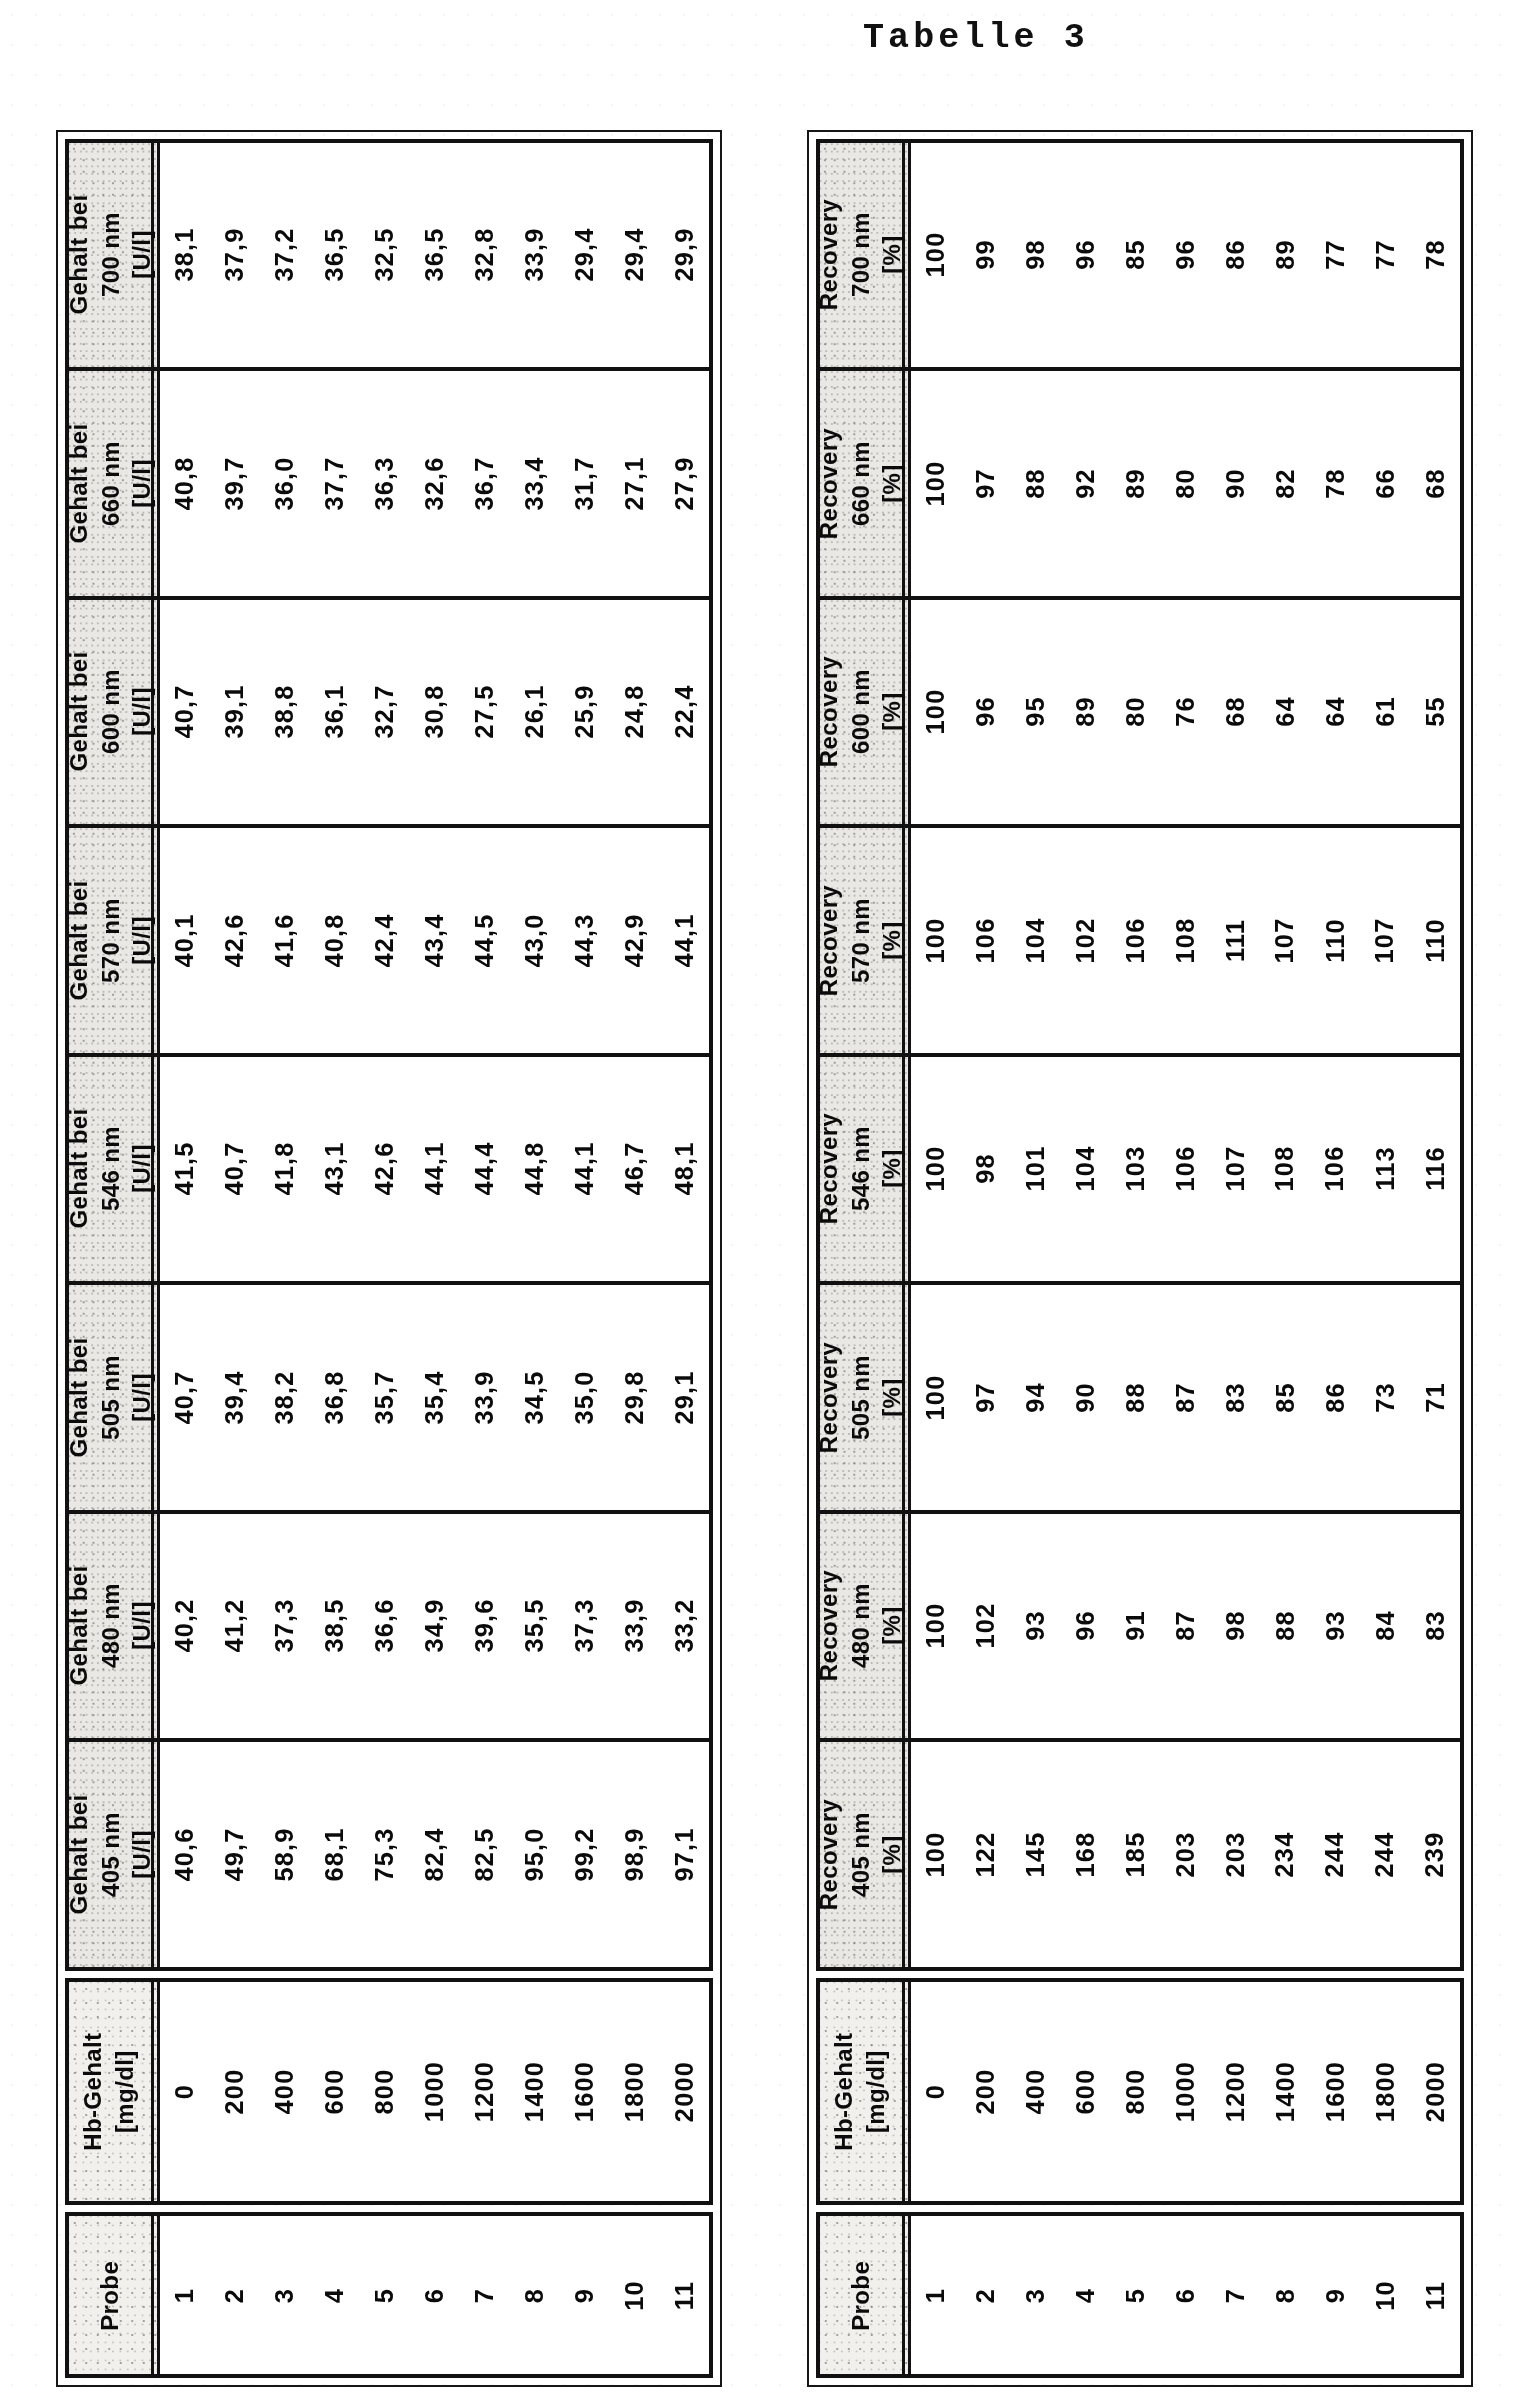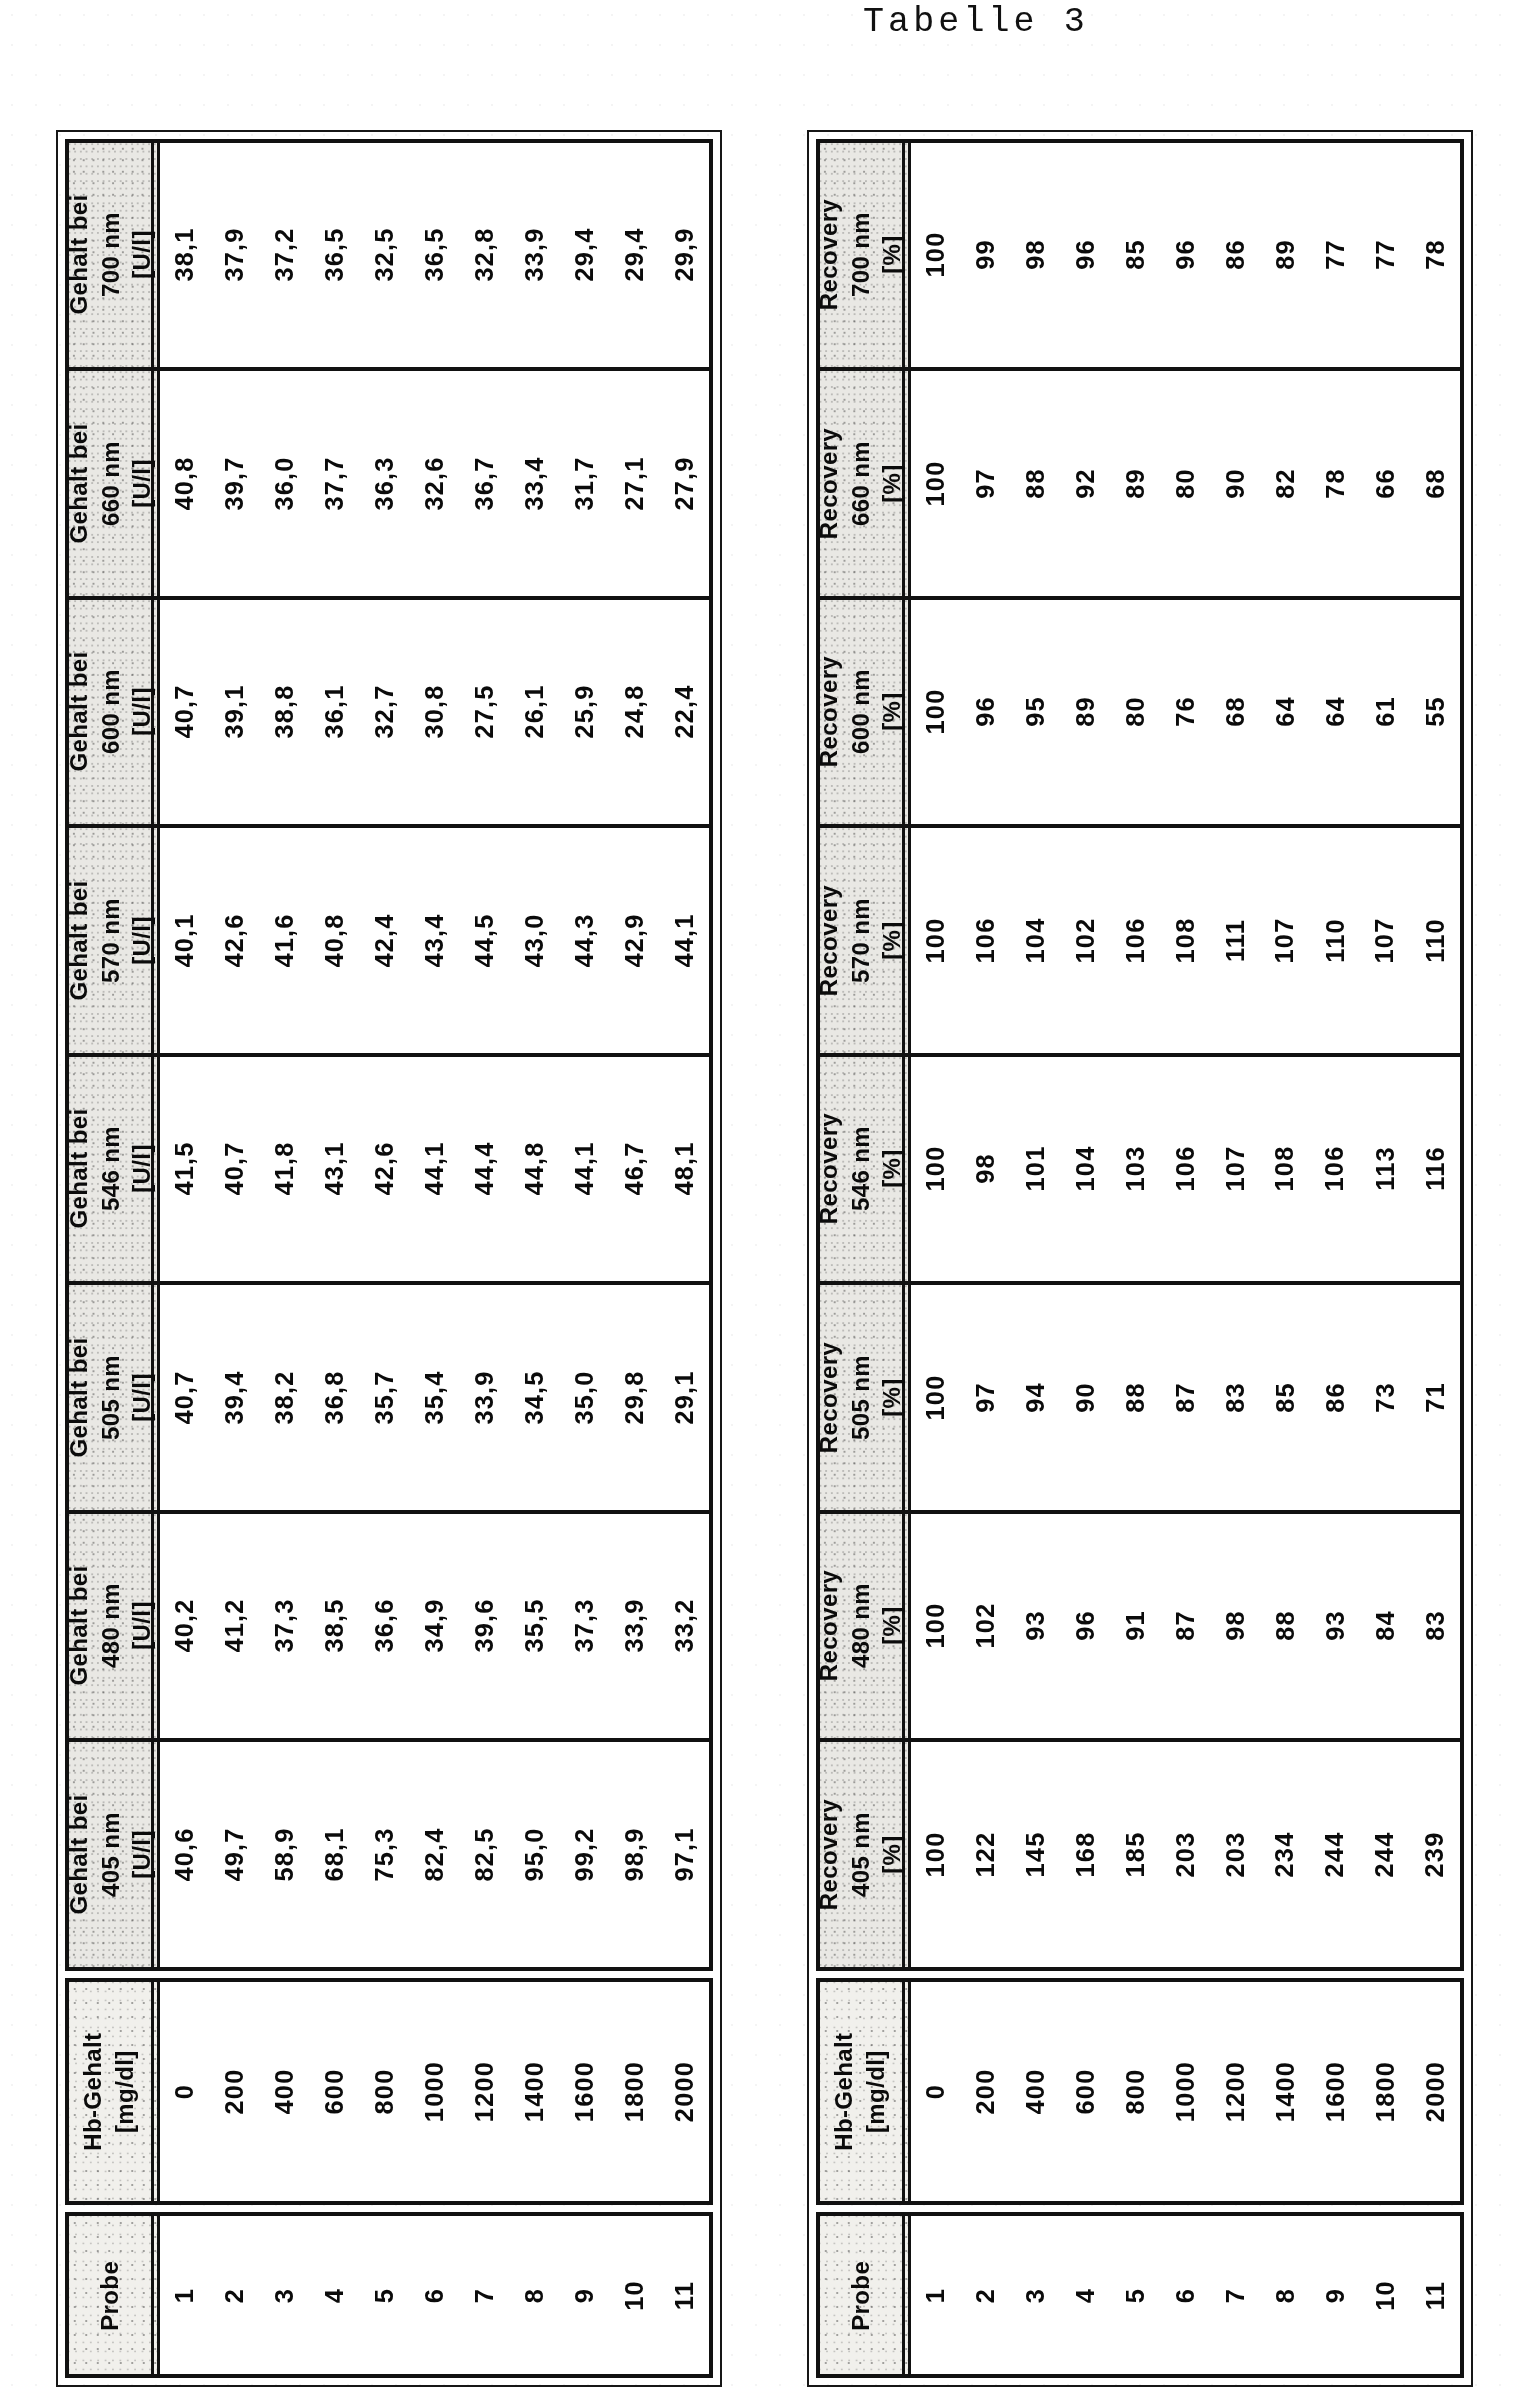--- a/index.html
+++ b/index.html
@@ -3,23 +3,23 @@
 <meta charset="utf-8">
 <style>
   html,body { margin:0; padding:0; background:#8a8a8a; }
   .page {
     position:relative; width:1523px; height:2401px; background:#ffffff;
     font-family:"Liberation Sans", sans-serif; color:#0d0d0d; overflow:hidden;
     background-image: radial-gradient(rgba(0,0,0,0.045) 0.8px, transparent 1.1px);
     background-size: 24px 30px;
   }
   .title {
-    position:absolute; top:2px; left:863px;
+    position:absolute; top:18px; left:863px;
     font-family:"Liberation Mono", "DejaVu Sans Mono", monospace;
-    font-size:35px; font-weight:400; letter-spacing:4.1px; color:#111;
+    font-size:35px; font-weight:700; letter-spacing:4.1px; color:#111;
   }
   .block {
     position:absolute; top:130px; width:666px; height:2257px;
     border:2.5px solid #161616; box-sizing:border-box; padding:6.6px;
     display:flex; flex-direction:column; gap:7.4px; background:transparent;
   }
   .block.left  { left:56px; }
   .block.right { left:807px; }
   .section { border:4.9px solid #111; box-sizing:border-box; background:#fff; }
   .section.bands { height:1832px; display:flex; flex-direction:column; }

